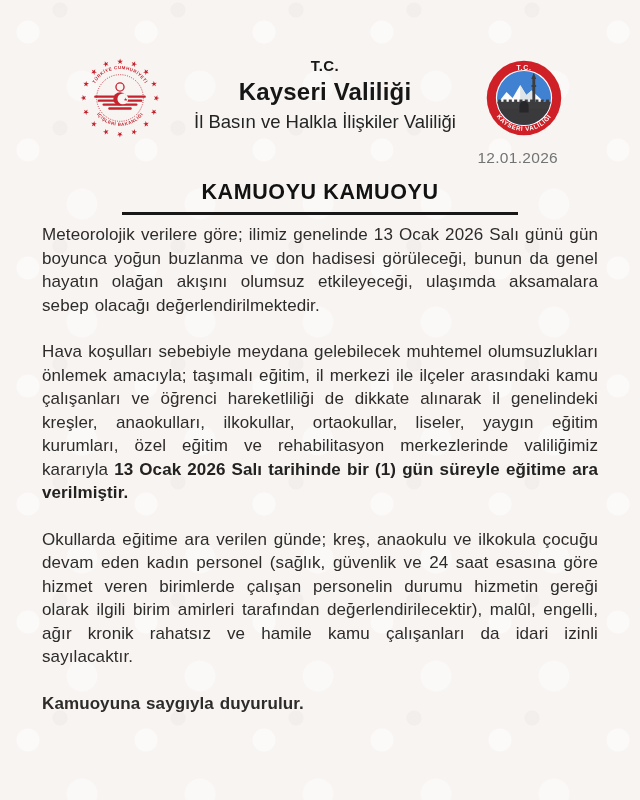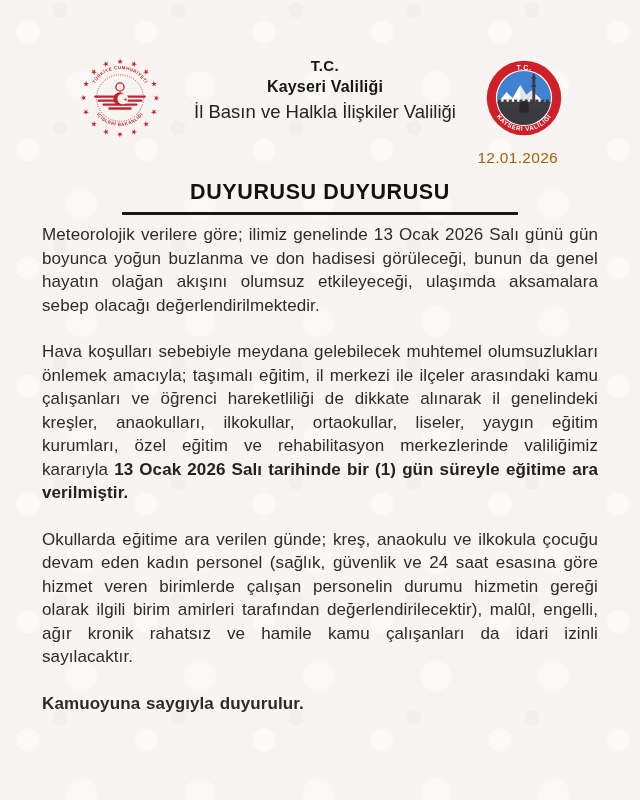--- a/index.html
+++ b/index.html
@@ -18,26 +18,26 @@
 
   
   .header-row {
     display: flex; align-items: flex-start;
     padding: 54px 78px 0 76px;
   }
   .emblem-left { width: 88px; height: 88px; flex: 0 0 auto; }
   .emblem-right { width: 76px; height: 76px; flex: 0 0 auto; margin-top: 6px; }
   .header-center { flex: 1 1 auto; text-align: center; padding-top: 3px; }
   .hdr-tc   { font-size: 15px; font-weight: 800; color: #161616; letter-spacing: .4px; }
-  .hdr-gov  { font-size: 16px; font-weight: 800; color: #161616; margin-top: 4px; letter-spacing: .2px; }
+  .hdr-gov  { font-size: 24px; font-weight: 800; color: #161616; margin-top: 4px; letter-spacing: .2px; }
   .hdr-dept { font-size: 18.5px; font-weight: 400; color: #242424; margin-top: 5px; }
 
   .date-row {
     text-align: right; padding-right: 82px; margin-top: 7px;
-    font-size: 15.5px; color: #a16207; letter-spacing: .3px;
+    font-size: 15.5px; color: #737373; letter-spacing: .3px;
   }
 
   .title-wrap { margin-top: 13px; text-align: center; }
   .doc-title {
     display: inline-block;
     font-size: 21.5px; font-weight: 800; color: #121212; letter-spacing: .6px;
   }
   .title-underline {
     width: 396px; height: 3px; background: #181818; margin: 7px auto 0;
   }
@@ -153,21 +153,21 @@
       <text x="50" y="13.5" text-anchor="middle" font-size="9" font-weight="bold" fill="#ffffff" letter-spacing="1">T.C.</text>
       <text font-size="8" font-weight="bold" fill="#ffffff" letter-spacing="0.9">
         <textPath href="#kv-bot-arc" startOffset="50%" text-anchor="middle">KAYSERİ VALİLİĞİ</textPath>
       </text>
     </svg>
   </div>
 
   <div class="date-row">12.01.2026</div>
 
   <div class="title-wrap">
-    <div class="doc-title">DUYURUSU DUYURUSU</div>
+    <div class="doc-title">KAMUOYU KAMUOYU</div>
     <div class="title-underline"></div>
   </div>
 
   <div class="body-text">
     <p>Meteorolojik verilere göre; ilimiz genelinde 13 Ocak 2026 Salı günü gün boyunca yoğun buzlanma ve don hadisesi görüleceği, bunun da genel hayatın olağan akışını olumsuz etkileyeceği, ulaşımda aksamalara sebep olacağı değerlendirilmektedir.</p>
     <p><span>Hava koşulları sebebiyle meydana gelebilecek muhtemel olumsuzlukları önlemek amacıyla; taşımalı eğitim, il merkezi ile ilçeler arasındaki kamu çalışanları ve öğrenci hareketliliği de dikkate alınarak il genelindeki kreşler, anaokulları, ilkokullar, ortaokullar, liseler, yaygın eğitim kurumları, özel eğitim ve rehabilitasyon merkezlerinde valiliğimiz kararıyla </span><strong>13 Ocak 2026 Salı tarihinde bir (1) gün süreyle eğitime ara verilmiştir.</strong></p>
     <p>Okullarda eğitime ara verilen günde; kreş, anaokulu ve ilkokula çocuğu devam eden kadın personel (sağlık, güvenlik ve 24 saat esasına göre hizmet veren birimlerde çalışan personelin durumu hizmetin gereği olarak ilgili birim amirleri tarafından değerlendirilecektir), malûl, engelli, ağır kronik rahatsız ve hamile kamu çalışanları da idari izinli sayılacaktır.</p>
     <p class="closing">Kamuoyuna saygıyla duyurulur.</p>
   </div>
 

